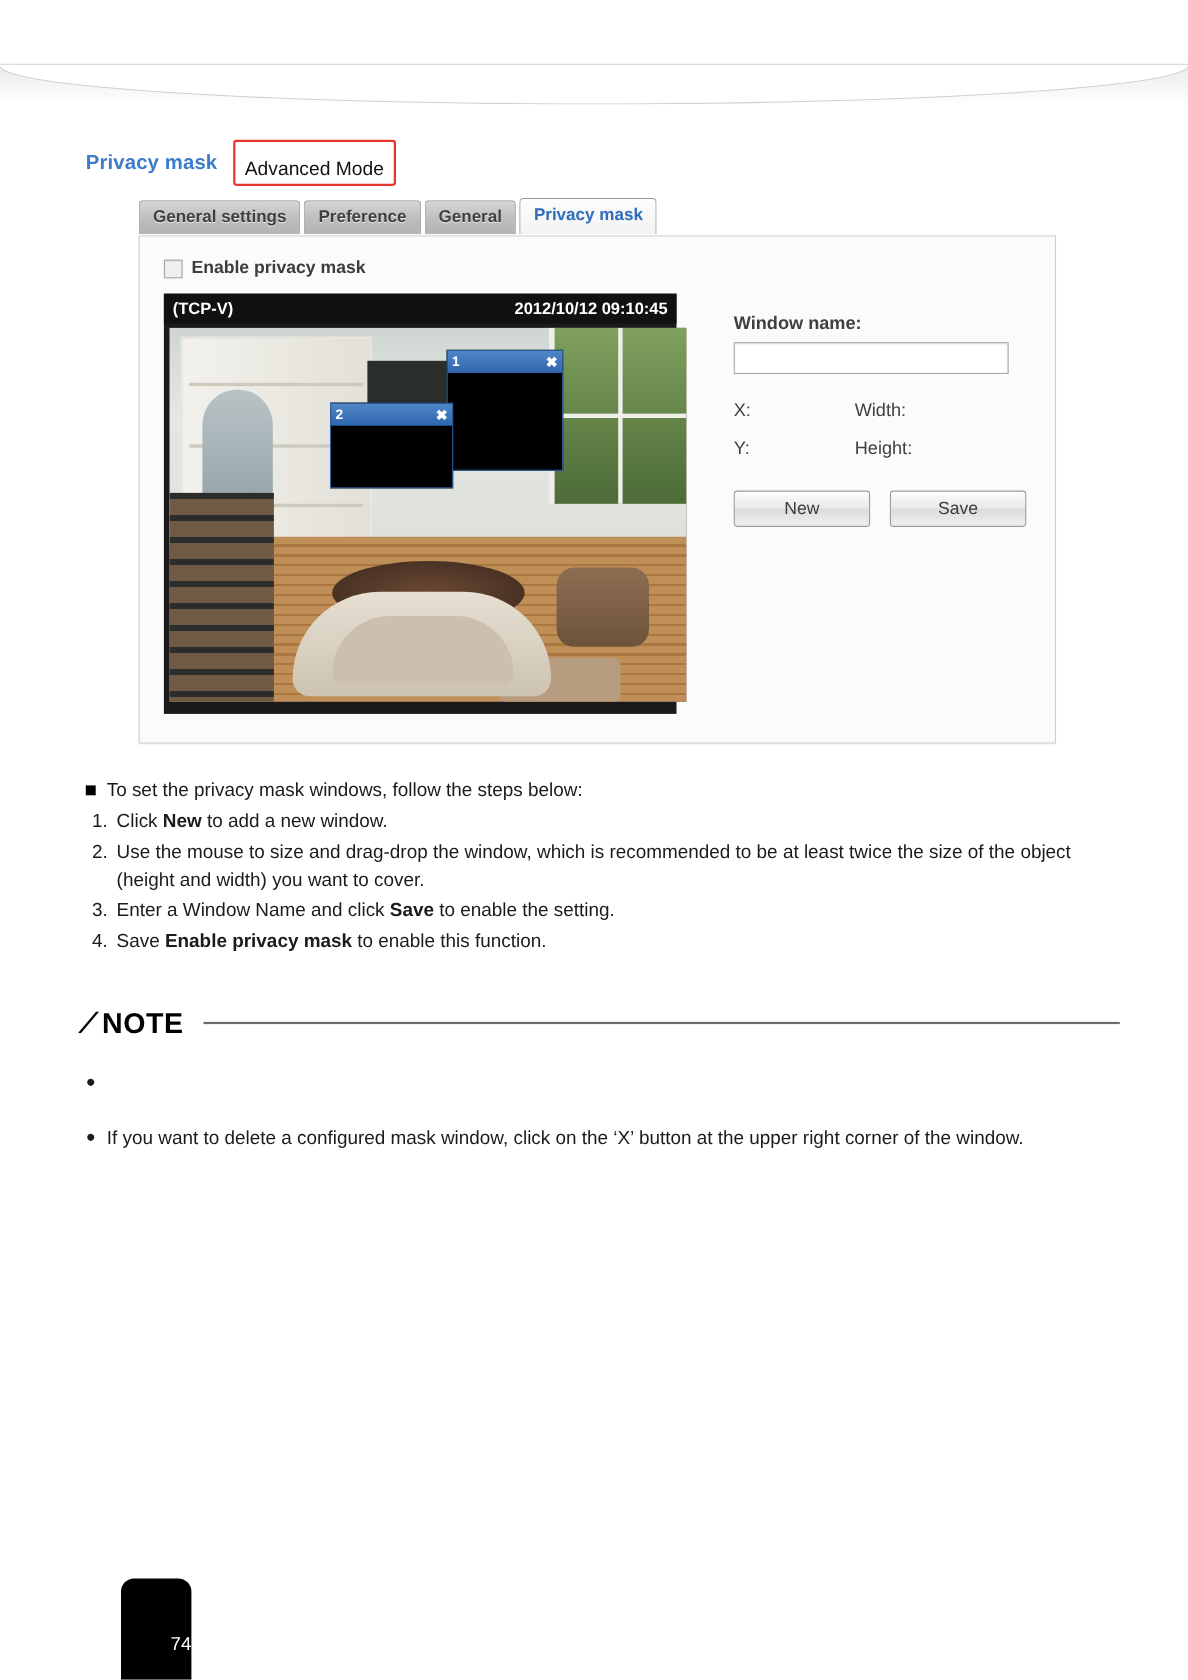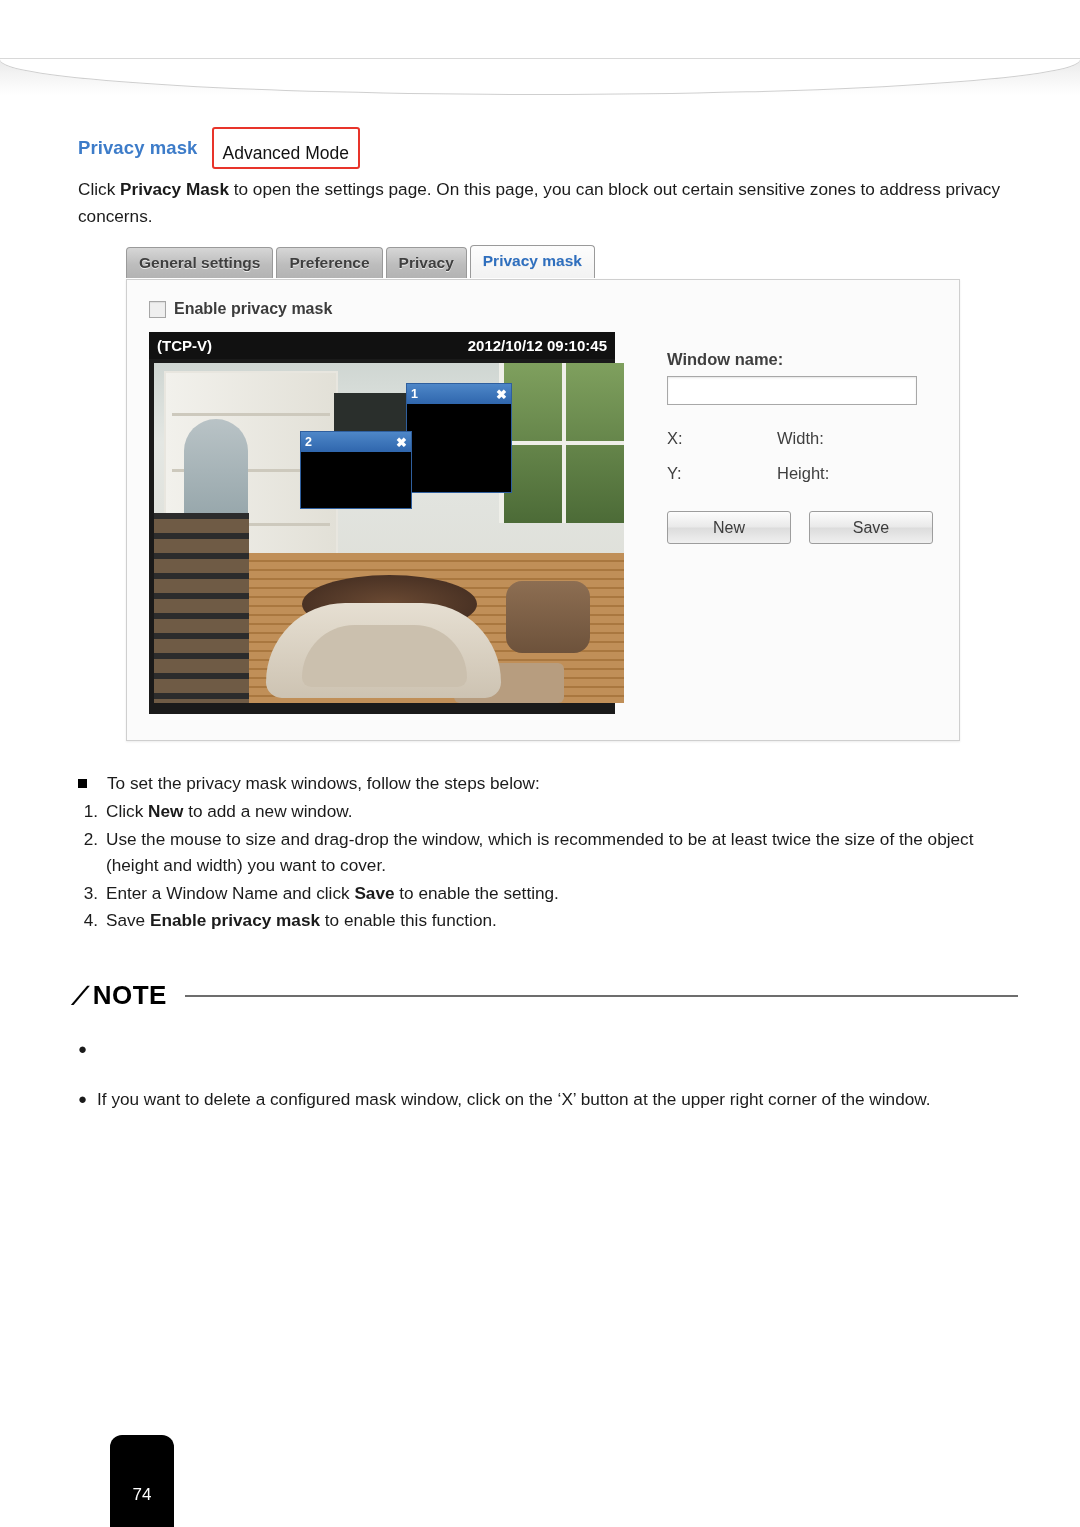--- a/index.html
+++ b/index.html
@@ -289,21 +289,21 @@
 
   
   .steps {
     margin-top: 26px;
     font-size: 17.2px;
     color: #1b1b1b;
     line-height: 1.5;
   }
   .steps .bullet-line {
     display: flex;
-    gap: 20px;
+    gap: 10px;
   }
   .sq {
     display:inline-block;
     width: 9px; height: 9px;
     background: #000;
     margin-top: 8px;
     flex: 0 0 auto;
   }
   .step {
     display: flex;
@@ -355,50 +355,47 @@
     display: flex;
     align-items: center;
     justify-content: center;
     font-size: 17px;
   }
   .footer-page {
     position: absolute;
     left: 110px;
     bottom: 22px;
     width: 64px;
-    text-align: center;
+    text-align: right;
     color: #ffffff;
     font-size: 17px;
   }
 </style>
 </head>
 <body>
 
 <div class="top-band"></div>
 <div class="top-curve">
   <div class="top-curve-inner"></div>
 </div>
 
 <div class="content">
 
   <div class="heading-row">
     <span class="heading-title">Privacy mask</span>
     <span class="adv-mode">Advanced Mode</span>
   </div>
 
-  <div class="body-text">
-    <span>Click </span><b>Privacy Mask</b><span> to open the settings page. On this page, you can block out certain sensitive zones to address privacy concerns.</span>
-  </div>
 
   <div class="ui-shot">
 
     <div class="tabs">
       <div class="tab">General settings</div>
       <div class="tab">Preference</div>
-      <div class="tab">Privacy</div>
+      <div class="tab">General</div>
       <div class="tab active">Privacy mask</div>
     </div>
 
     <div class="panel">
 
       <div class="chk-row">
         <span class="chk-box"></span>
         <span class="chk-label">Enable privacy mask</span>
       </div>
 

